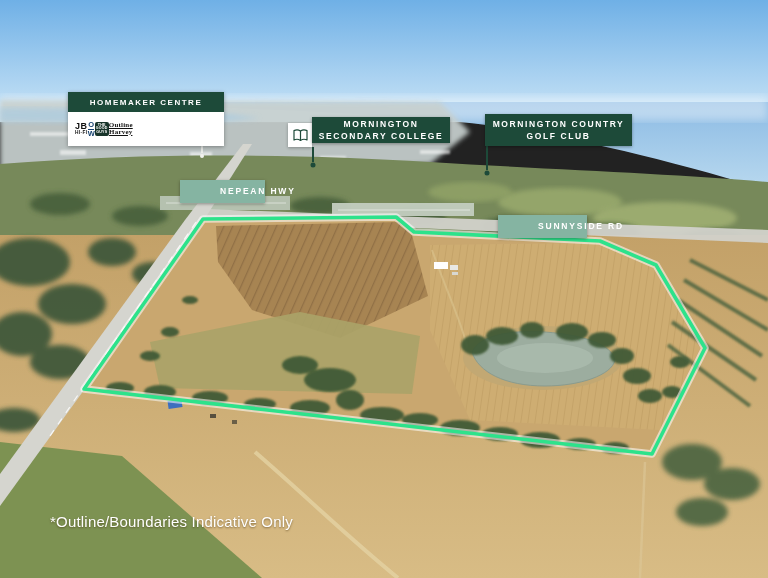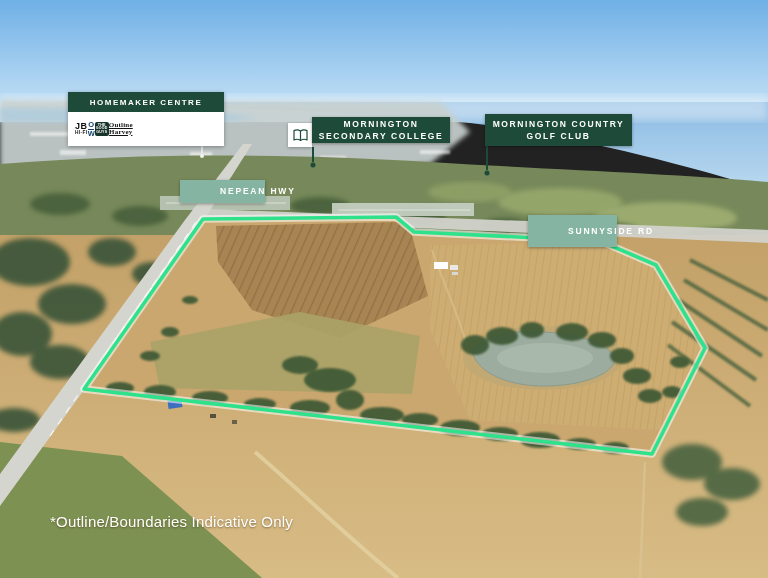--- a/index.html
+++ b/index.html
@@ -39,21 +39,21 @@
   .logo-hn{font-family:"Liberation Serif", serif;}
   .logo-hn span{font-size:7px;font-weight:700;text-decoration:underline;line-height:7.5px;letter-spacing:.2px;}
 
   .college-icon{
     position:absolute;left:288px;top:123px;width:24px;height:24px;background:#fff;z-index:3;
     display:flex;align-items:center;justify-content:center;box-shadow:0 1px 3px rgba(0,0,0,.3);
   }
   .lbl-college{left:312px;top:117px;width:138px;height:26px;}
   .lbl-golf{left:485px;top:114px;width:147px;height:32px;}
   .lbl-nepean{left:180px;top:180px;width:85px;height:23px;}
-  .lbl-sunnyside{left:528px;top:215px;width:89px;height:32px;}
+  .lbl-sunnyside{left:498px;top:215px;width:89px;height:23px;}
 
   .disclaimer{
     position:absolute;left:50px;top:513px;z-index:3;color:#fff;font-size:15px;font-weight:500;
     letter-spacing:.2px;text-shadow:0 1px 2px rgba(60,40,10,.55);
   }
 </style>
 </head>
 <body>
 
 <div class="stage">

